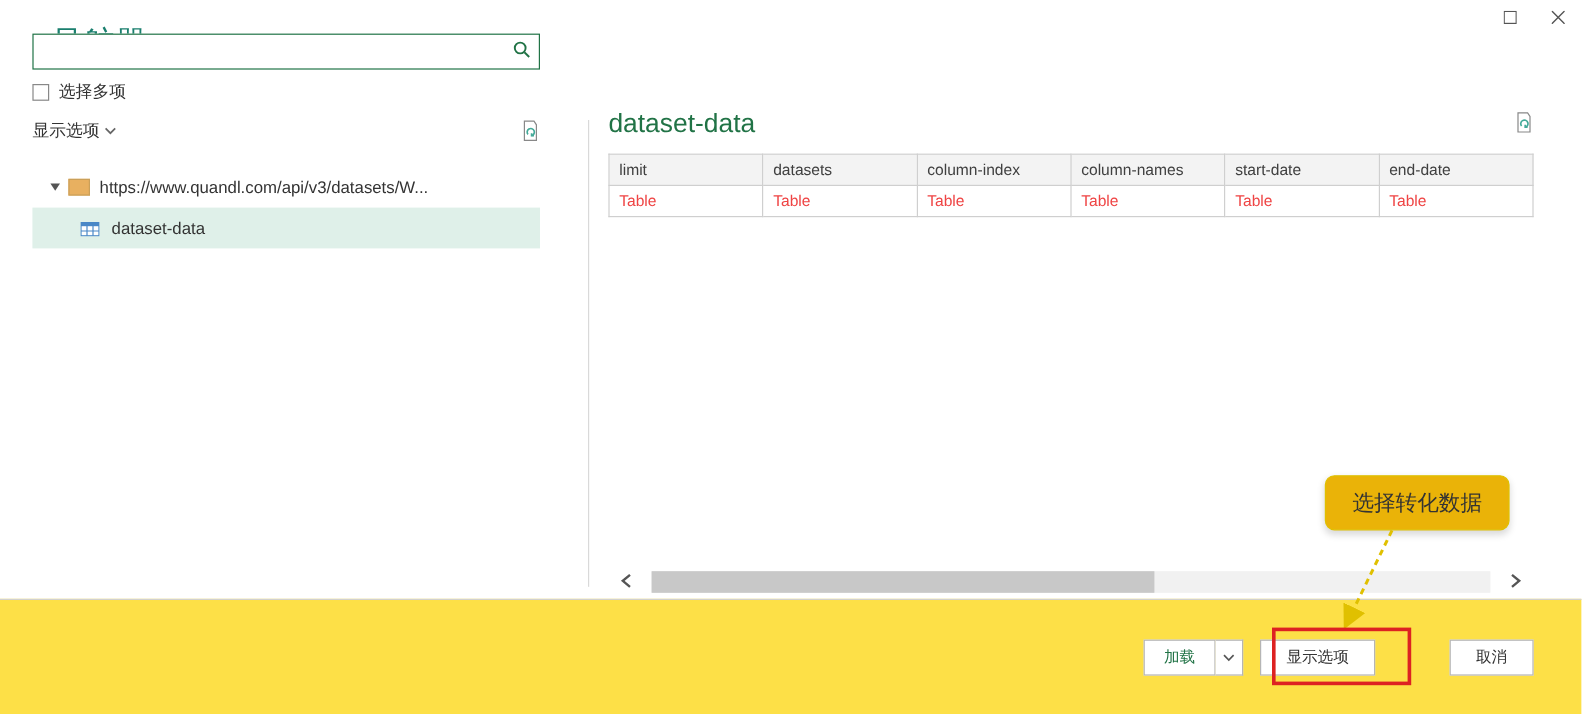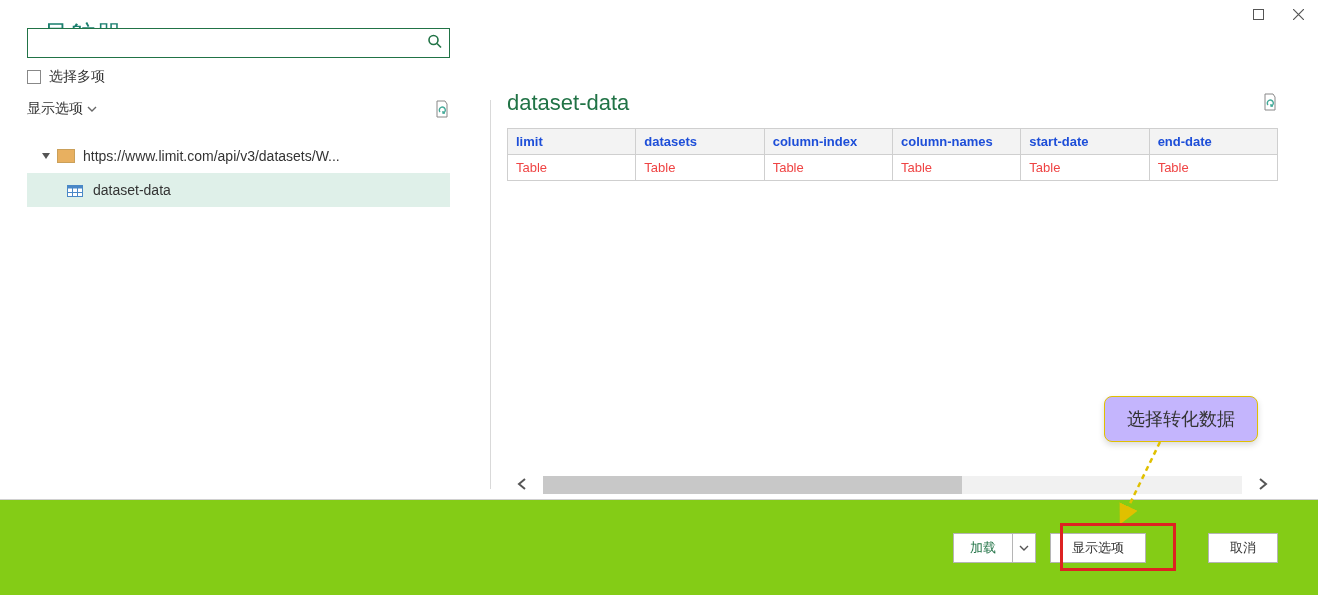--- a/index.html
+++ b/index.html
@@ -35,40 +35,40 @@
 
 .divider { width: 1px; background: #d9d9d9; margin: 72px 16px 10px 10px; }
 
 .right-panel { flex: 1; display: flex; flex-direction: column; padding-top: 62px; padding-right: 40px; }
 .preview-header { display: flex; align-items: center; margin-bottom: 12px; }
 .preview-title { color: #217346; font-size: 22px; font-weight: 300; }
 .preview-header .refresh-icon { margin-left: auto; color: #666; cursor: pointer; }
 
 .data-table { border-collapse: collapse; width: 100%; table-layout: fixed; font-size: 13px; }
 .data-table th, .data-table td { border: 1px solid #cfcfcf; text-align: left; padding: 5px 8px; white-space: nowrap; }
-.data-table th { background: #f3f3f3; font-weight: 700; color: #1d4ed8; }
+.data-table th { background: #f3f3f3; font-weight: 400; color: #404040; }
 .data-table td { color: #ef4444; }
 
 .hscroll-area { margin-top: auto; display: flex; align-items: center; height: 28px; gap: 6px; }
 .hscroll-area .arrow { color: #666; cursor: pointer; padding: 0 8px; font-size: 18px; line-height: 1; }
 .hscroll-area .track { flex: 1; height: 18px; background: #f1f1f1; position: relative; border-radius: 0px; }
 .hscroll-area .thumb { position: absolute; left: 0; top: 0; bottom: 0; width: 60%; background: #c8c8c8; }
 
-.footer { position: absolute; left: 0; right: 0; bottom: 0; height: 96px; border-top: 1px solid #d0d0d0; background: #84cc16; display: flex; align-items: center; justify-content: flex-end; padding-right: 40px; gap: 14px; }
+.footer { position: absolute; left: 0; right: 0; bottom: 0; height: 96px; border-top: 1px solid #d0d0d0; background: #fde047; display: flex; align-items: center; justify-content: flex-end; padding-right: 40px; gap: 14px; }
 .btn-group { display: flex; }
 .ui-btn { height: 30px; border: 1px solid #b5b5b5; background: #fff; color: #333; font-size: 13px; padding: 0 16px; display: inline-flex; align-items: center; justify-content: center; cursor: pointer; }
 .ui-btn.load { color: #217346; }
 .ui-btn.drop { padding: 0 6px; border-left: 0; }
 .ui-btn.transform { min-width: 96px; }
 .ui-btn.cancel { min-width: 70px; margin-left: 48px; }
 
 .red-outline { position: absolute; border: 3px solid #d22; pointer-events: none; }
 .red-outline.transform-box { left: 1060px; bottom: 24px; width: 116px; height: 48px; }
 
-.callout { position: absolute; right: 60px; top: 396px; background: #c4b5fd; border: 1px solid #e0c000; border-radius: 8px; padding: 10px 22px; font-size: 18px; color: #333; box-shadow: 0 3px 6px rgba(0,0,0,0.15); }
+.callout { position: absolute; right: 60px; top: 396px; background: #eab308; border: 1px solid #e0c000; border-radius: 8px; padding: 10px 22px; font-size: 18px; color: #333; box-shadow: 0 3px 6px rgba(0,0,0,0.15); }
 svg.abs { position: absolute; pointer-events: none; }
 
 .refresh-svg { width: 16px; height: 18px; }
 </style>
 </head>
 <body>
 
 <div class="titlebar">
   <div class="btn">
     <svg viewBox="0 0 11 11">
@@ -121,21 +121,21 @@
 
     <div class="tree">
       <div class="tree-row folder">
         <span class="indent" style="width:6px"></span>
         <span class="caret">
           <svg width="10" height="10" viewBox="0 0 10 10">
               <path d="M1 2 L9 2 L5 8 Z" fill="#555"></path>
             </svg>
         </span>
         <span class="folder-icon"></span>
-        <span>https://www.limit.com/api/v3/datasets/W...</span>
+        <span>https://www.quandl.com/api/v3/datasets/W...</span>
       </div>
       <div class="tree-row item">
         <span class="table-icon">
           <svg width="16" height="12" viewBox="0 0 16 12">
             <rect x="0.5" y="0.5" width="15" height="11" fill="#fff" stroke="#4a88c7"></rect>
             <rect x="0.5" y="0.5" width="15" height="3" fill="#4a88c7"></rect>
             <line x1="5.5" y1="0.5" x2="5.5" y2="11.5" stroke="#4a88c7"></line>
             <line x1="10.5" y1="0.5" x2="10.5" y2="11.5" stroke="#4a88c7"></line>
             <line x1="0.5" y1="7.5" x2="15.5" y2="7.5" stroke="#4a88c7"></line>
           </svg>

